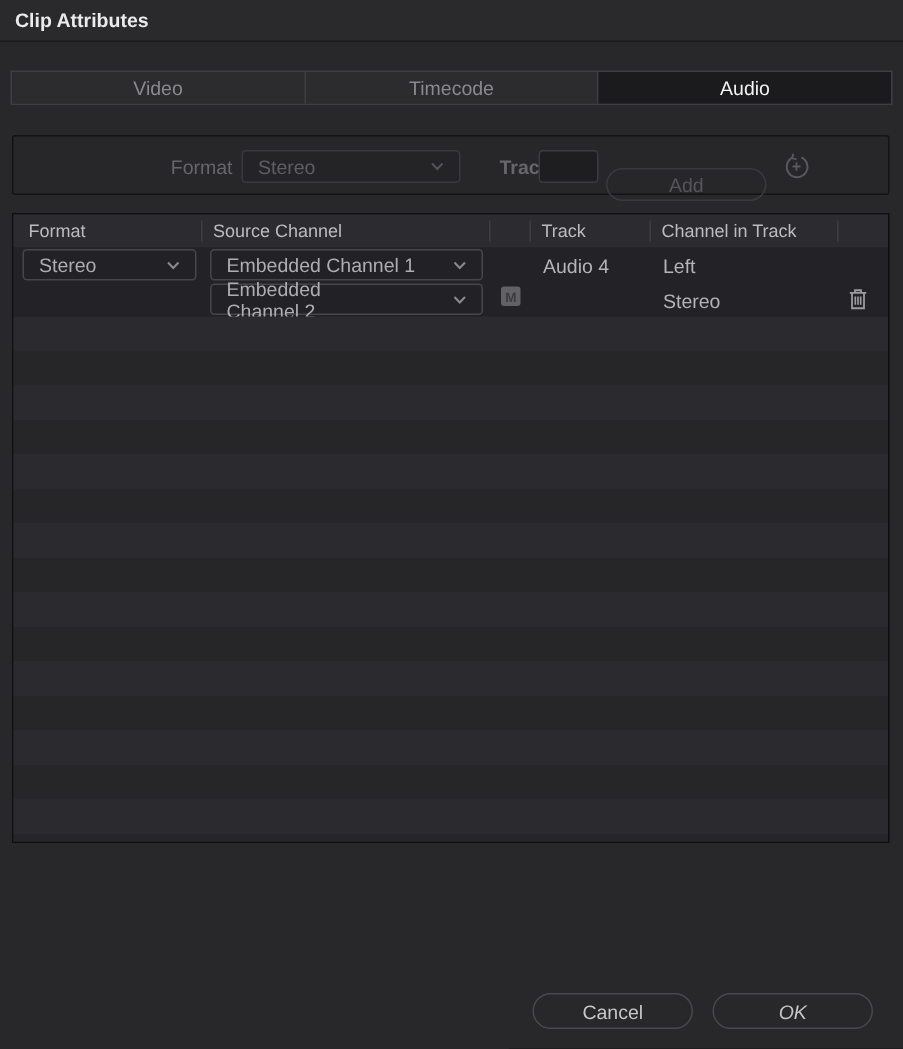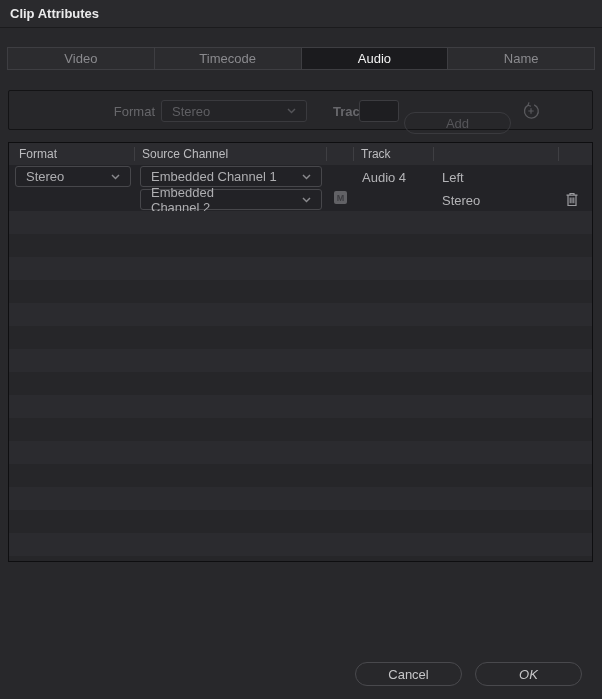--- a/index.html
+++ b/index.html
@@ -94,21 +94,20 @@
 <div class="dialog">
 
   <div class="titlebar">
     <span class="title">Clip Attributes</span>
   </div>
 
   <div class="tabs">
     <div class="tab">Video</div>
     <div class="tab">Timecode</div>
     <div class="tab selected">Audio</div>
-    <div class="tab">Name</div>
   </div>
 
   <div class="format-panel">
     <span class="fp-label fp-format-label">Format</span>
     <div class="dd fp-dd">
       <span>Stereo</span>
       <svg class="chev" viewBox="0 0 9 6">
         <path d="M1 1 L4.5 4.6 L8 1" fill="none" stroke="#545458" stroke-width="1.4"></path>
       </svg>
     </div>
@@ -120,20 +119,21 @@
       <path d="M8.0 1.4 L7.0 4.4 L10.0 5.3" fill="none" stroke="#5a5a5e" stroke-width="1.2"></path>
       <path d="M10 7.2 V12.8 M7.3 10 H12.7" fill="none" stroke="#5a5a5e" stroke-width="1.2"></path>
     </svg>
   </div>
 
   <div class="table">
     <div class="thead">
       <div class="th" style="left:10px;">Format</div>
       <div class="th" style="left:133px;">Source Channel</div>
       <div class="th" style="left:352px;">Track</div>
+      <div class="th" style="left:432px;">Channel in Track</div>
       <div class="vsep" style="left:125px;"></div>
       <div class="vsep" style="left:317px;"></div>
       <div class="vsep" style="left:344px;"></div>
       <div class="vsep" style="left:424px;"></div>
       <div class="vsep" style="left:549px;"></div>
     </div>
 
     <div class="row-block">
 
       <div class="dd row-dd" style="left:6px; top:1px; width:116px; height:21px;">

